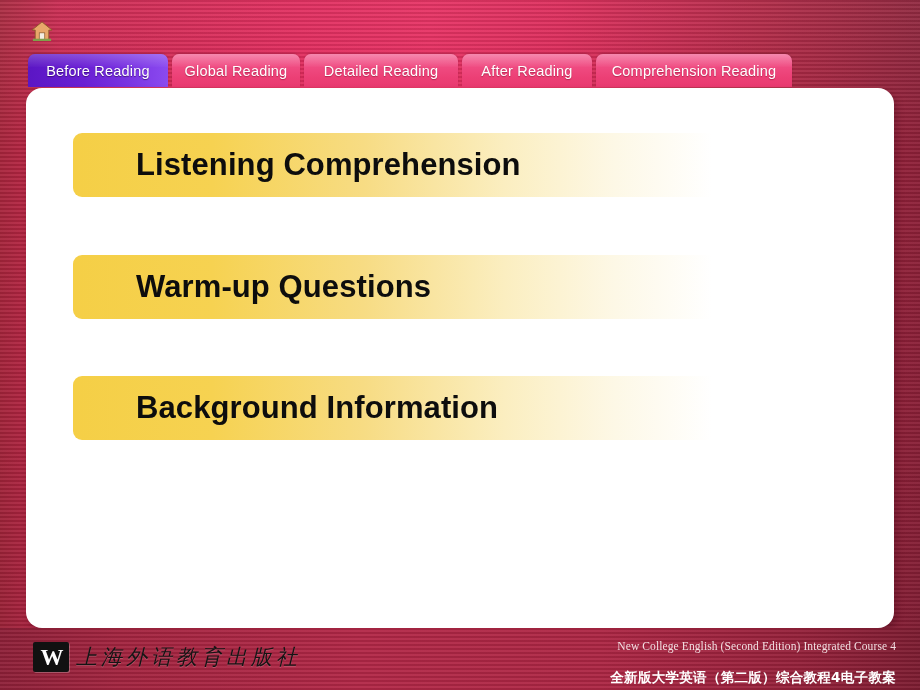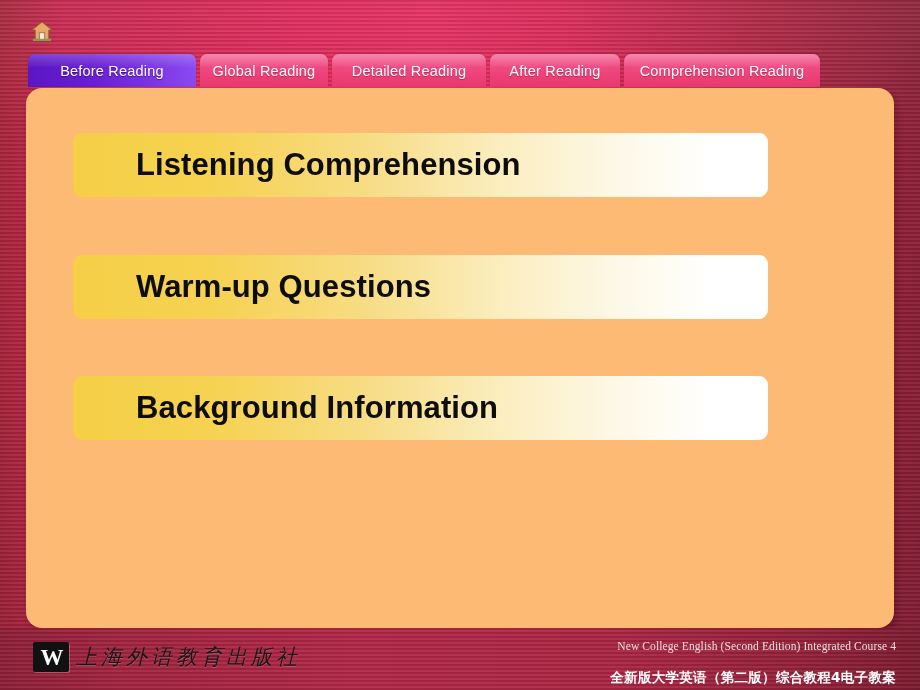--- a/index.html
+++ b/index.html
@@ -97,21 +97,21 @@
   .tab.active::after{
     background:linear-gradient(to bottom, rgba(255,255,255,0.22), rgba(255,255,255,0.02));
   }
   .tab-gap { width:4px; height:1px; }
 
   
   .panel {
     position:absolute;
     left:26px; top:88px;
     width:868px; height:540px;
-    background:#fdba74;
+    background:#ffffff;
     border-radius:16px;
     box-shadow:3px 4px 7px rgba(60,5,20,0.33);
   }
 
   
   .menu-btn {
     position:absolute;
     left:47px;
     width:695px;
     height:64px;
@@ -219,21 +219,21 @@
       <path d="M12 1 L23 10 L19.5 10 L19.5 21 L4.5 21 L4.5 10 L1 10 Z" fill="#e8a86a" stroke="#8a5a2a" stroke-width="1"></path>
       <rect x="9" y="13" width="6" height="8" fill="#f4efe4" stroke="#8a5a2a" stroke-width="0.8"></rect>
       <rect x="2" y="19.5" width="20" height="2.5" fill="#7fa04a"></rect>
     </svg>
   </div>
 
 
   <div class="tabbar">
     <div class="tab-gap" style="width:28px"></div>
 
-    <div class="tab active" style="width:168px">
+    <div class="tab active" style="width:140px">
       <span>Before Reading</span>
     </div>
     <div class="tab-gap"></div>
 
     <div class="tab" style="width:128px">
       <span>Global Reading</span>
     </div>
     <div class="tab-gap"></div>
 
     <div class="tab" style="width:154px">

